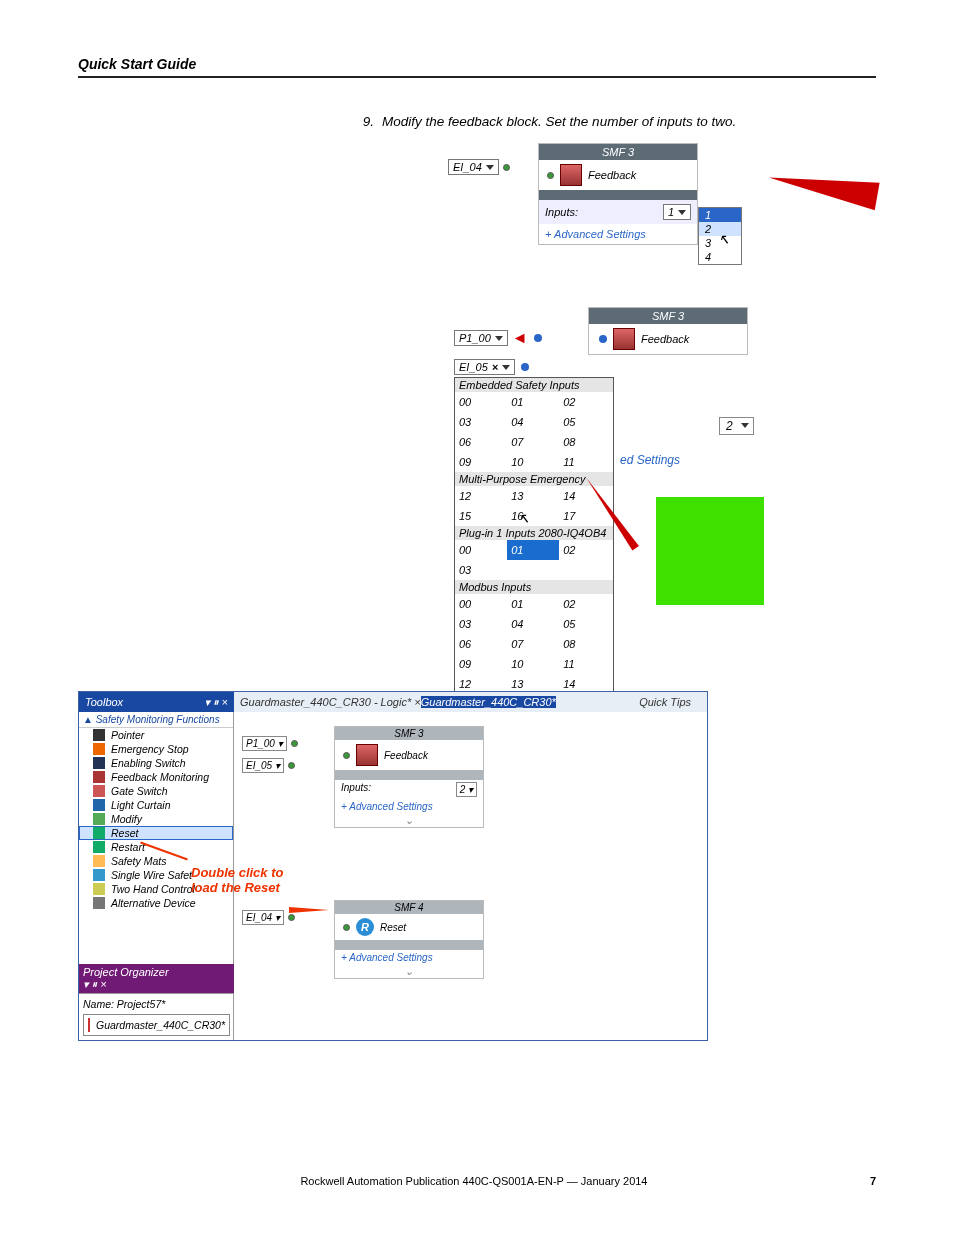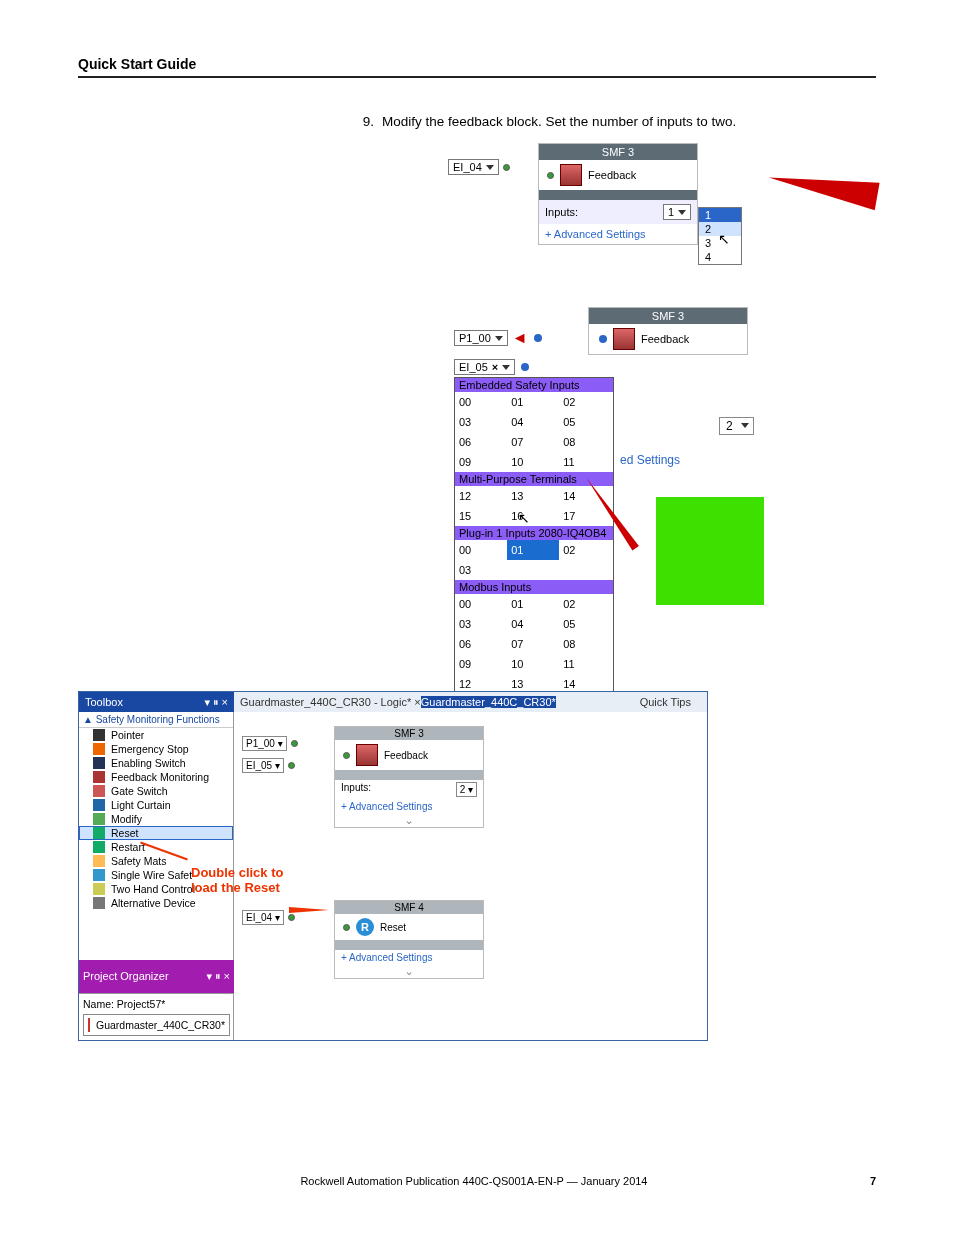--- a/index.html
+++ b/index.html
@@ -6,20 +6,21 @@
   body {
     width: 954px;
     height: 1235px;
     background: #fff;
     font-family: Arial, Helvetica, sans-serif;
     color: #000;
     position: relative;
   }
   .page {
     padding: 56px 78px 0 78px;
+    font-style: italic;
   }
   .header-title {
     font-size: 14px;
     font-weight: bold;
   }
   .hr {
     border: none;
     border-top: 2px solid #222;
     margin-top: 4px;
   }
@@ -153,21 +154,21 @@
   .f2-sel2 { position:absolute; left:6px; top:52px; display:flex; align-items:center;}
   .dot-blue { width:8px;height:8px;border-radius:50%;background:#2a66c8;margin-left:6px;}
   .f2-menu {
     position:absolute;
     left:6px; top:70px;
     width:160px;
     border:1px solid #555;
     background:#fff;
     font-size:11px;
   }
-  .menu-h { background:#8b5cf6; font-weight:normal; padding:1px 4px; }
+  .menu-h { background:#e5e5e5; font-weight:normal; padding:1px 4px; }
   .menu-row { display:flex; gap:0; }
   .menu-cell { width:33%; padding:4px 4px; font-size:11px; }
   .menu-sel { background:#1a6dcf; color:#fff; }
   .f2-right {
     position:absolute;
     left:172px; top:146px;
     font-size:12px;
     color:#2a66c8;
   }
   .f2-num {
@@ -214,21 +215,21 @@
   .left-pane {
     position:absolute;left:0;top:20px;width:155px;bottom:0;
     border-right:1px solid #999;
     background:#fff;
   }
   .pane-sub { color:#1948a3; font-size:10px; padding:2px 4px; border-bottom:1px solid #ccc;}
   .tb-item { display:flex; align-items:center; gap:6px; padding:1px 4px 1px 14px; font-size:10.5px;}
   .tb-item span.ic { width:12px;height:12px;display:inline-block;}
   .tb-item.selected { background:#cfe3ff; border:1px solid #2a66c8; padding:0 3px 0 13px;}
   .proj-org { position:absolute; left:0; bottom:0; width:155px; }
-  .proj-h { background:#a21caf; color:#fff; padding:10px 4px; display:flex; justify-content:space-between;}
+  .proj-h { background:#701a75; color:#fff; padding:2px 4px; display:flex; justify-content:space-between;flex-direction:column;}
   .proj-body { border-top:1px solid #999; padding:4px; font-size:10.5px;}
   .proj-item { border:1px solid #888; margin-top:4px; padding:3px 4px; display:flex; gap:6px; align-items:center;}
 
   .canvas {
     position:absolute; left:155px; top:20px; right:0; bottom:0;
     background:#fff;
   }
   .smf-block {
     position:absolute;
     border:1px solid #bbb;
@@ -368,21 +369,21 @@
         <div class="menu-row">
             <span class="menu-cell">06</span>
             <span class="menu-cell">07</span>
             <span class="menu-cell">08</span>
           </div>
         <div class="menu-row">
             <span class="menu-cell">09</span>
             <span class="menu-cell">10</span>
             <span class="menu-cell">11</span>
           </div>
-        <div class="menu-h">Multi-Purpose Terminals</div>
+        <div class="menu-h">Multi-Purpose Emergency</div>
         <div class="menu-row">
             <span class="menu-cell">12</span>
             <span class="menu-cell">13</span>
             <span class="menu-cell">14</span>
           </div>
         <div class="menu-row">
             <span class="menu-cell">15</span>
             <span class="menu-cell">16</span>
             <span class="menu-cell">17</span>
           </div>

